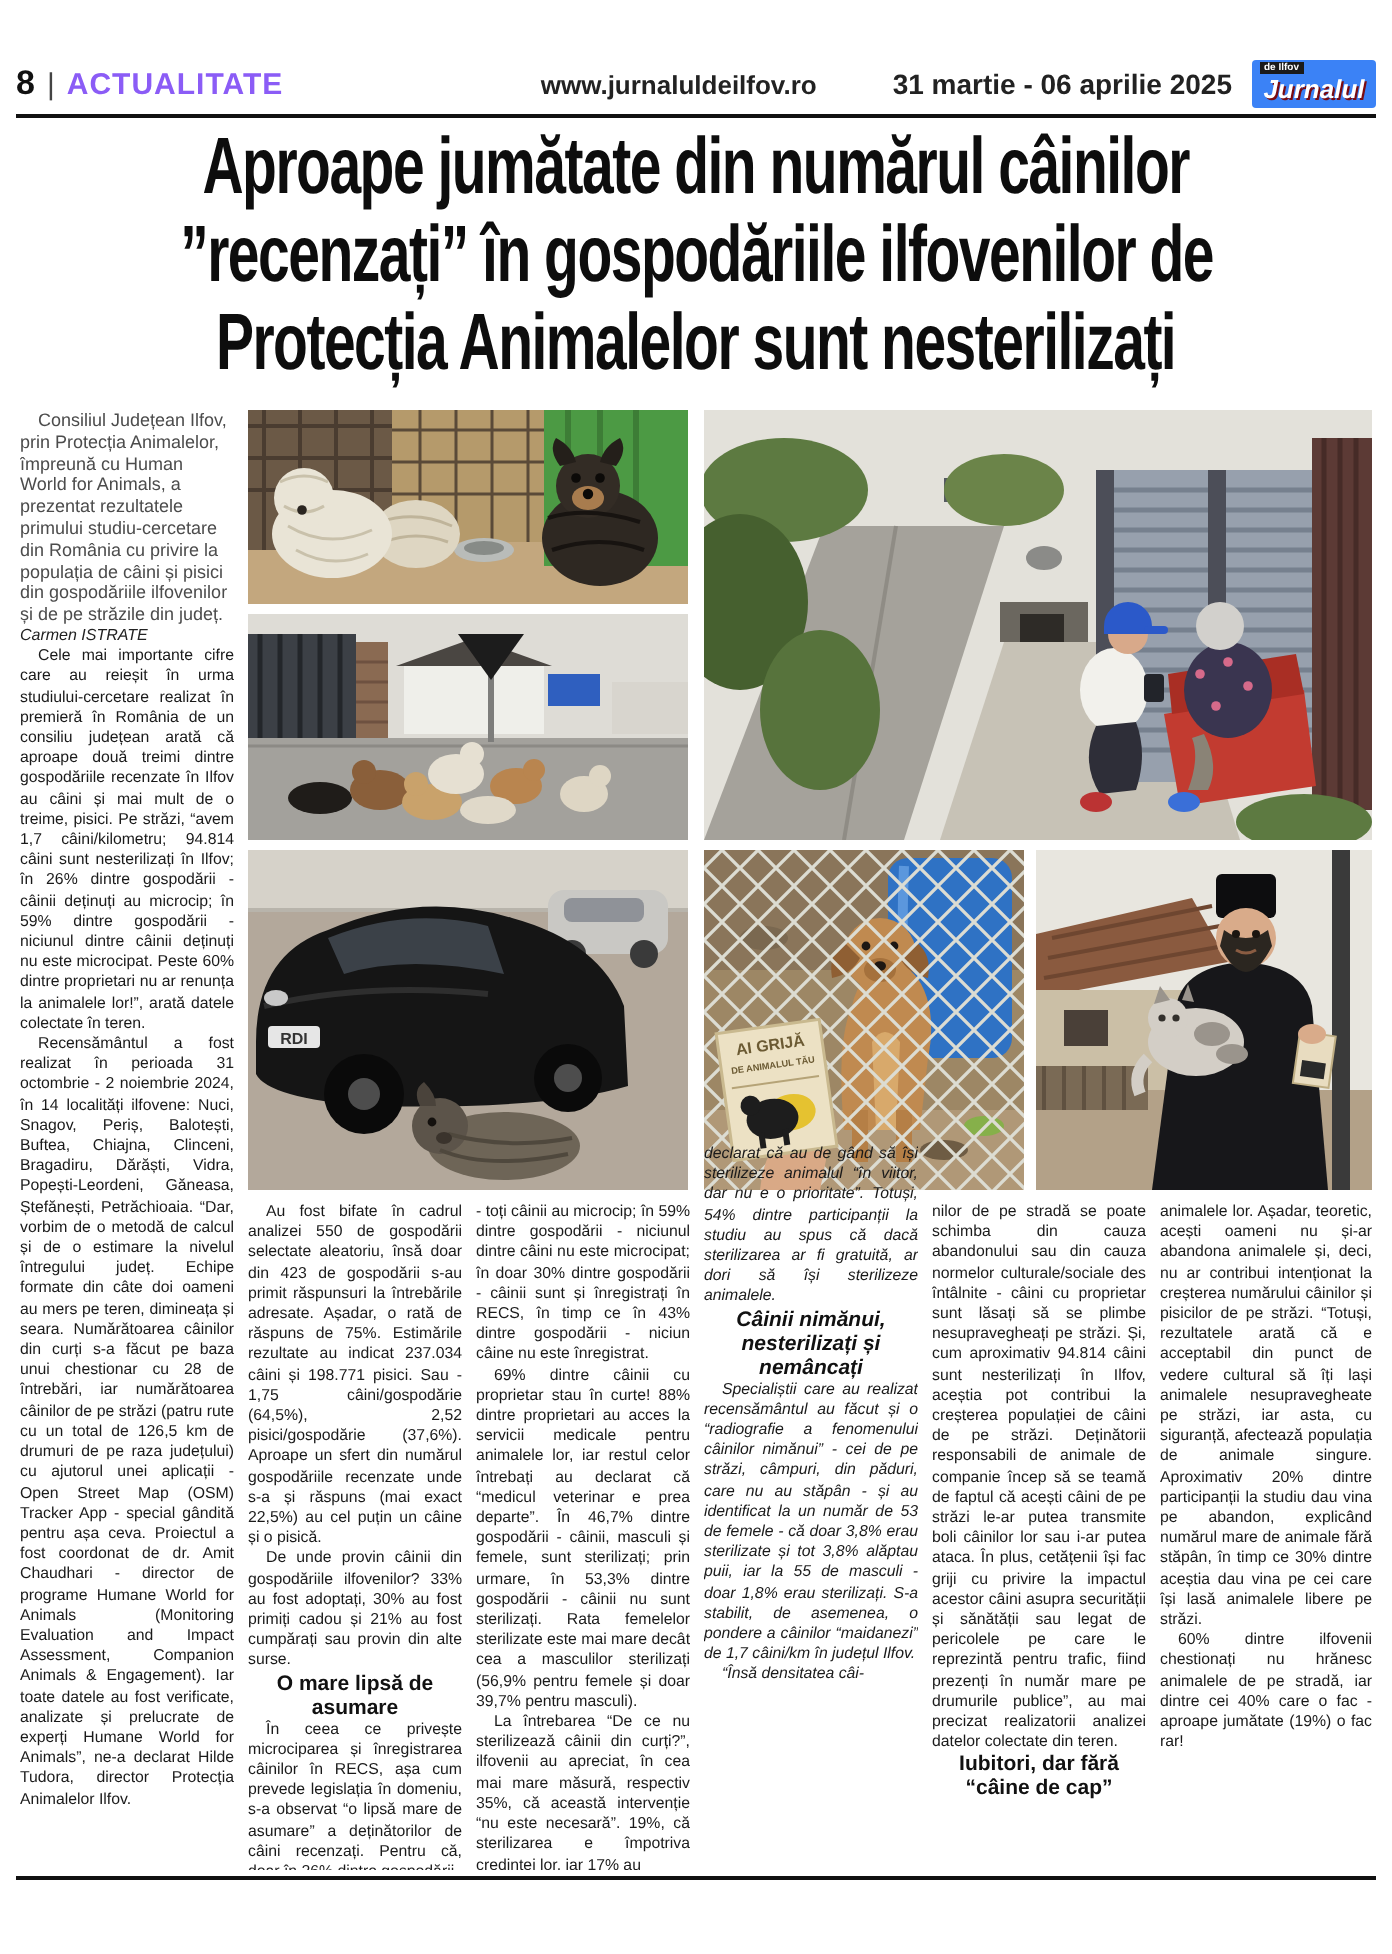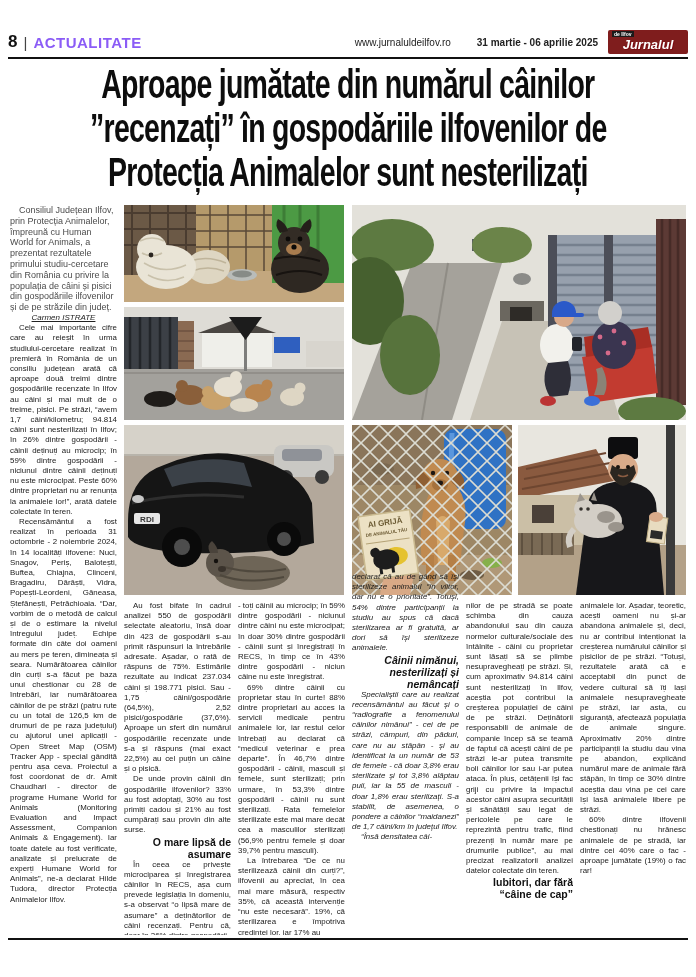--- a/index.html
+++ b/index.html
@@ -4,41 +4,41 @@
 <style>
   html,body{margin:0;padding:0;background:#888;}
   .page{position:relative;width:696px;height:977px;background:#ffffff;overflow:hidden;
         font-family:"Liberation Sans",sans-serif;color:#1a1a1a;}
   
   .header{position:absolute;left:8px;right:8px;top:28px;height:28px;display:flex;align-items:center;}
   .page-num{font-size:17px;font-weight:bold;color:#111;}
   .hdr-div{font-size:15px;color:#444;margin:0 6px;font-weight:normal;}
   .section{font-size:15px;font-weight:bold;color:#8b5cf6;letter-spacing:.5px;}
   .hdr-spacer{flex:1;}
-  .website{font-size:10px;font-weight:normal;color:#222;margin-right:26px;}
-  .date{font-size:10px;font-weight:bold;color:#222;margin-right:10px;}
-  .logo{position:relative;width:80px;height:24px;background:#7f1d1d;border-radius:2px;
+  .website{font-size:13px;font-weight:bold;color:#222;margin-right:38px;}
+  .date{font-size:14px;font-weight:bold;color:#222;margin-right:10px;}
+  .logo{position:relative;width:62px;height:24px;background:#3b82f6;border-radius:2px;
         display:flex;align-items:flex-end;justify-content:center;overflow:hidden;}
   .logo-top{position:absolute;top:1px;left:4px;background:#1a1a1a;color:#fff;font-size:5px;
         font-weight:bold;padding:0 2px;line-height:6px;}
   .logo-main{color:#fff;font-size:13px;font-weight:bold;font-style:italic;line-height:16px;
         text-shadow:1px 1px 0 #7a0a10;margin-bottom:1px;}
   .hdr-rule{position:absolute;left:8px;right:8px;top:57px;height:2px;background:#111;}
   
   .headline{position:absolute;left:0;right:0;top:62px;height:138px;text-align:center;overflow:visible;}
   .headline .hl{display:inline-block;white-space:nowrap;font-size:38px;line-height:44px;
         font-weight:bold;color:#0d0d0d;letter-spacing:-1px;transform:scale(.75,1.05);transform-origin:center;}
   
   .tcol{position:absolute;text-align:justify;font-size:7.9px;line-height:10.2px;overflow:hidden;}
   .tcol p{margin:0;}
   .tcol p.ind{text-indent:9px;}
   .lede{font-size:9px;line-height:10.8px;color:#4c4c4c;text-align:left;}
-  .byline{font-size:8px;font-style:italic;text-align:center;text-decoration:underline;
+  .byline{font-size:8px;font-style:italic;text-align:left;
         margin:6px 0 5px 0;color:#222;}
-  .subhead{font-size:10.5px;line-height:12px;font-weight:bold;color:#111;margin:8px 0 3px 0;text-align:right;}
+  .subhead{font-size:10.5px;line-height:12px;font-weight:bold;color:#111;margin:8px 0 3px 0;text-align:center;}
   .col1{left:10px;top:205px;width:107px;height:742px;}
   .col2{left:124px;top:601px;width:107px;height:334px;}
   .col3{left:238px;top:601px;width:107px;height:334px;}
   .col4{left:352px;top:572px;width:107px;height:334px;font-style:italic;}
   .col5{left:466px;top:601px;width:107px;height:334px;}
   .col6{left:580px;top:601px;width:106px;height:334px;}
   
   .photos{position:absolute;left:124px;top:205px;width:562px;height:392px;}
   .ph{position:absolute;display:block;}
   .ph svg{display:block;}

